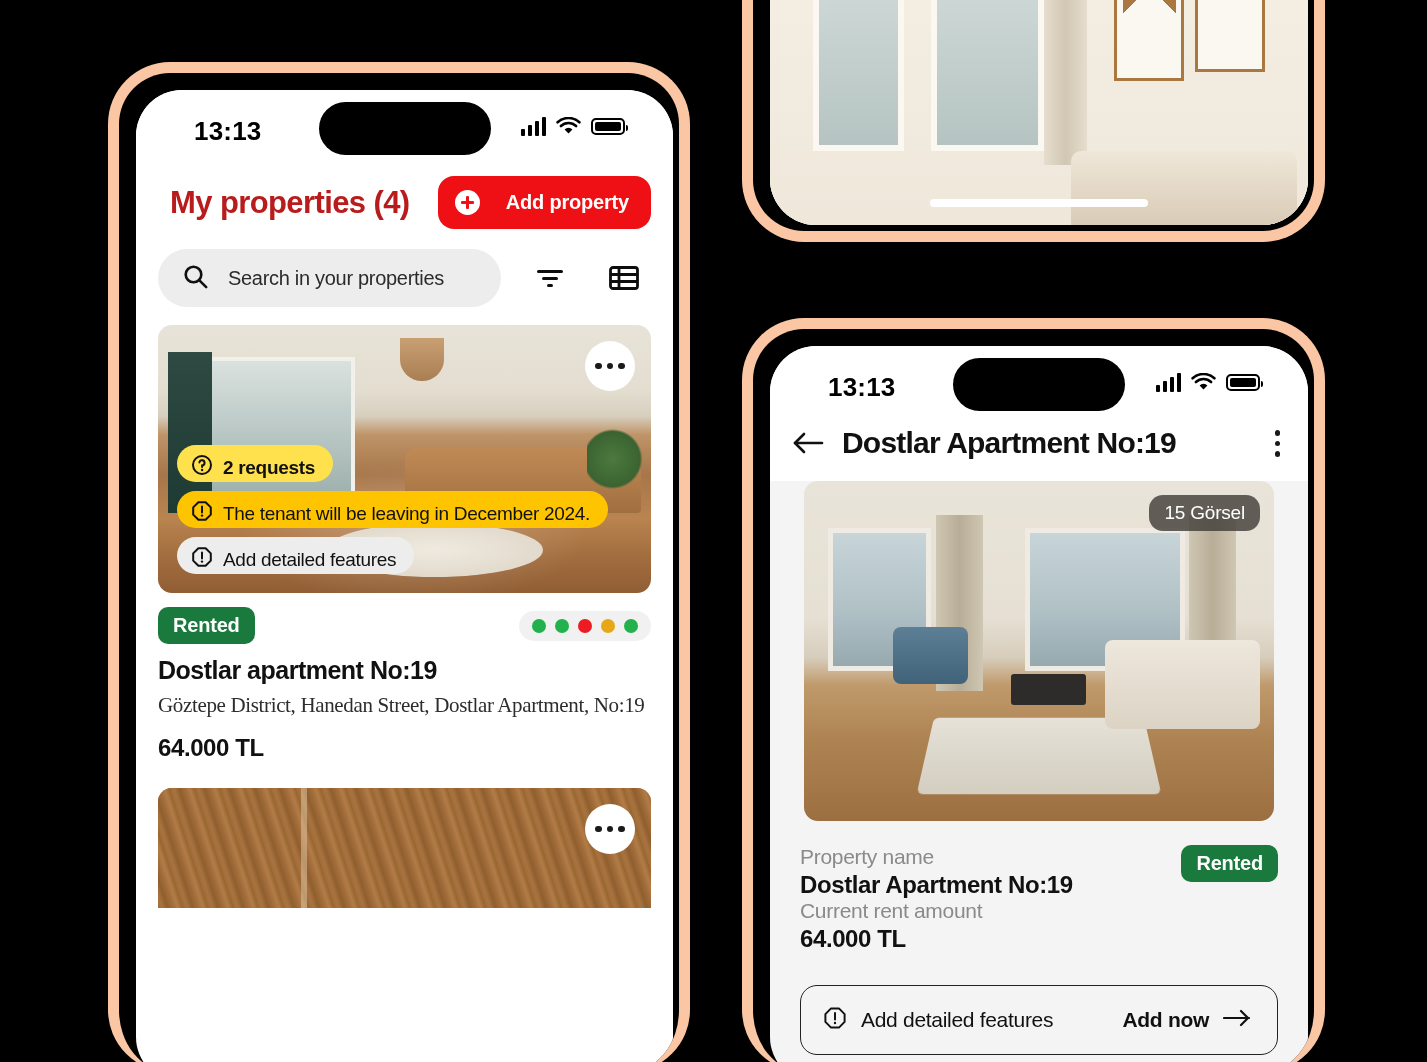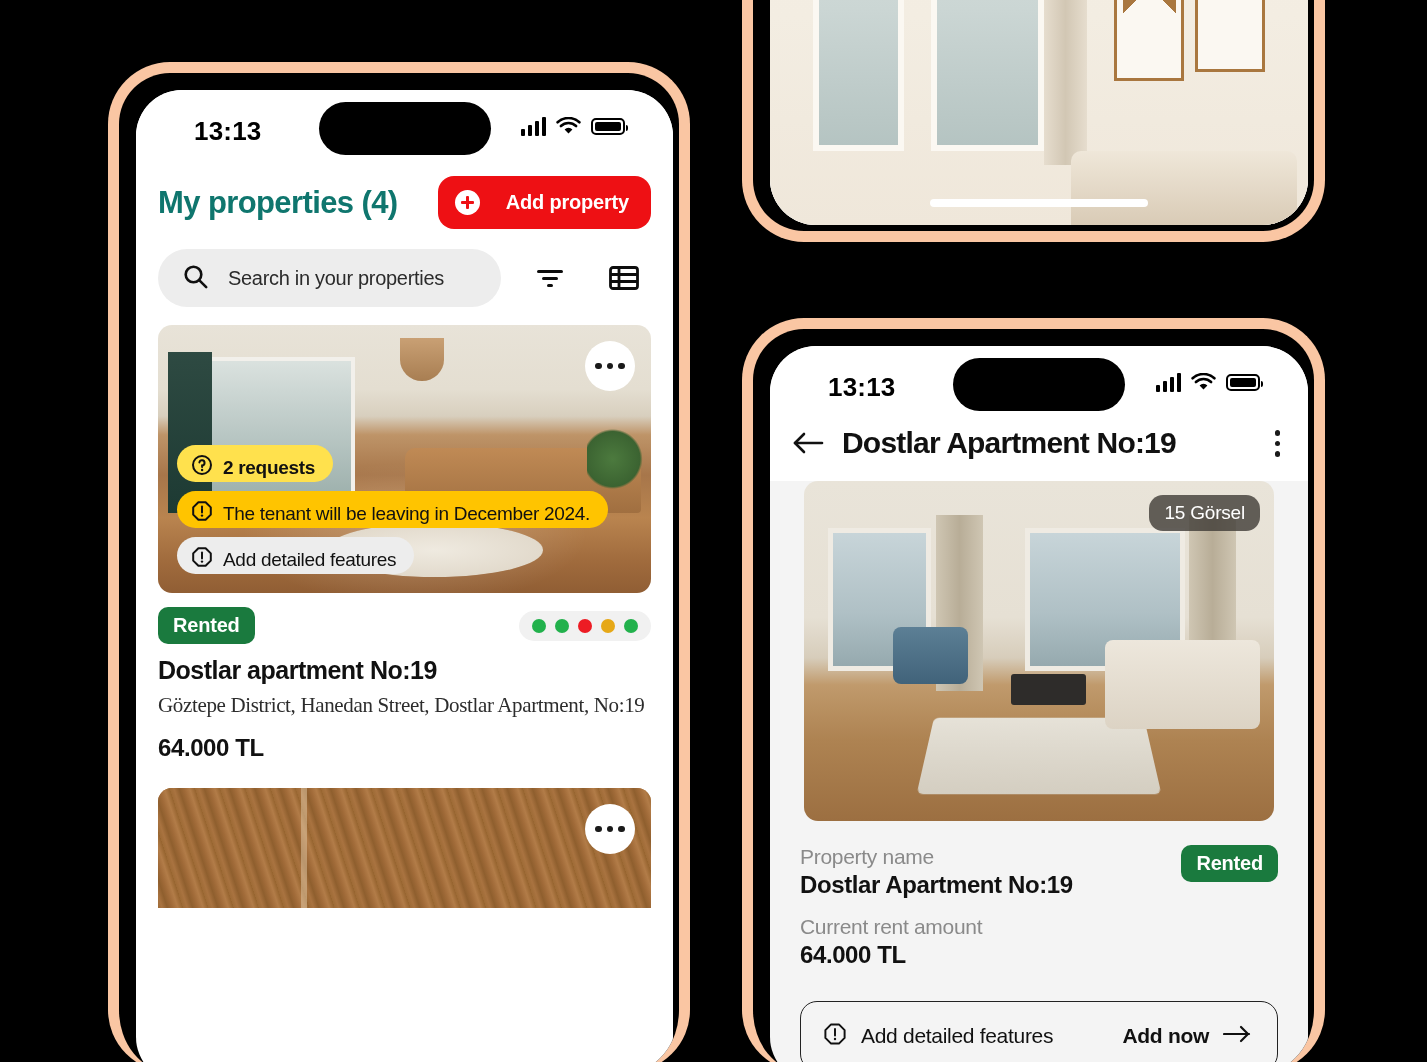--- a/index.html
+++ b/index.html
@@ -116,22 +116,22 @@
   .ico-batt i { display:block; width:100%; height:100%; background:#000; border-radius:2px; }
 
   
   .list-screen { background:#fff; height: 100%; }
 
   .list-header {
     display: flex; align-items: center; justify-content: space-between;
     padding: 12px 22px 0 22px;
   }
   .page-title {
-    font-size: 31px; font-weight: 700; color:#0f766e;
-    letter-spacing: -0.6px; white-space: nowrap;
+    font-size: 31px; font-weight: 700; color:#b91c1c;
+    letter-spacing: -0.6px; white-space: nowrap; margin-left: 12px;
   }
   .add-btn {
     display:flex; align-items:center; gap:26px;
     background:#EE1014; color:#fff;
     border-radius: 16px;
     padding: 14px 22px 14px 17px;
     font-size: 20px; font-weight: 700;
     letter-spacing: -0.2px;
     cursor: pointer;
     border: none;
@@ -264,21 +264,21 @@
     background: rgba(62,59,54,0.80);
     color:#fff; font-size: 19px;
     border-radius: 14px; padding: 7px 15px;
     letter-spacing:-0.2px;
   }
 
   .detail-body { padding: 24px 30px 0 30px; }
   .field-label { font-size: 21px; color:#8A8A8A; letter-spacing:-0.3px; }
   .field-value { font-size: 24px; font-weight: 700; color:#111; margin-top: 2px; letter-spacing:-0.4px; }
   .detail-row1 { display:flex; align-items:flex-start; justify-content:space-between; }
-  .field-gap { margin-top: 16px; }
+  .field-gap { }
 
   .add-feat-box {
     margin: 32px 0 0 0;
     border: 1.6px solid #222;
     border-radius: 17px;
     height: 70px;
     display:flex; align-items:center; justify-content:space-between;
     padding: 0 26px 0 22px;
     cursor: pointer;
     background: transparent;

